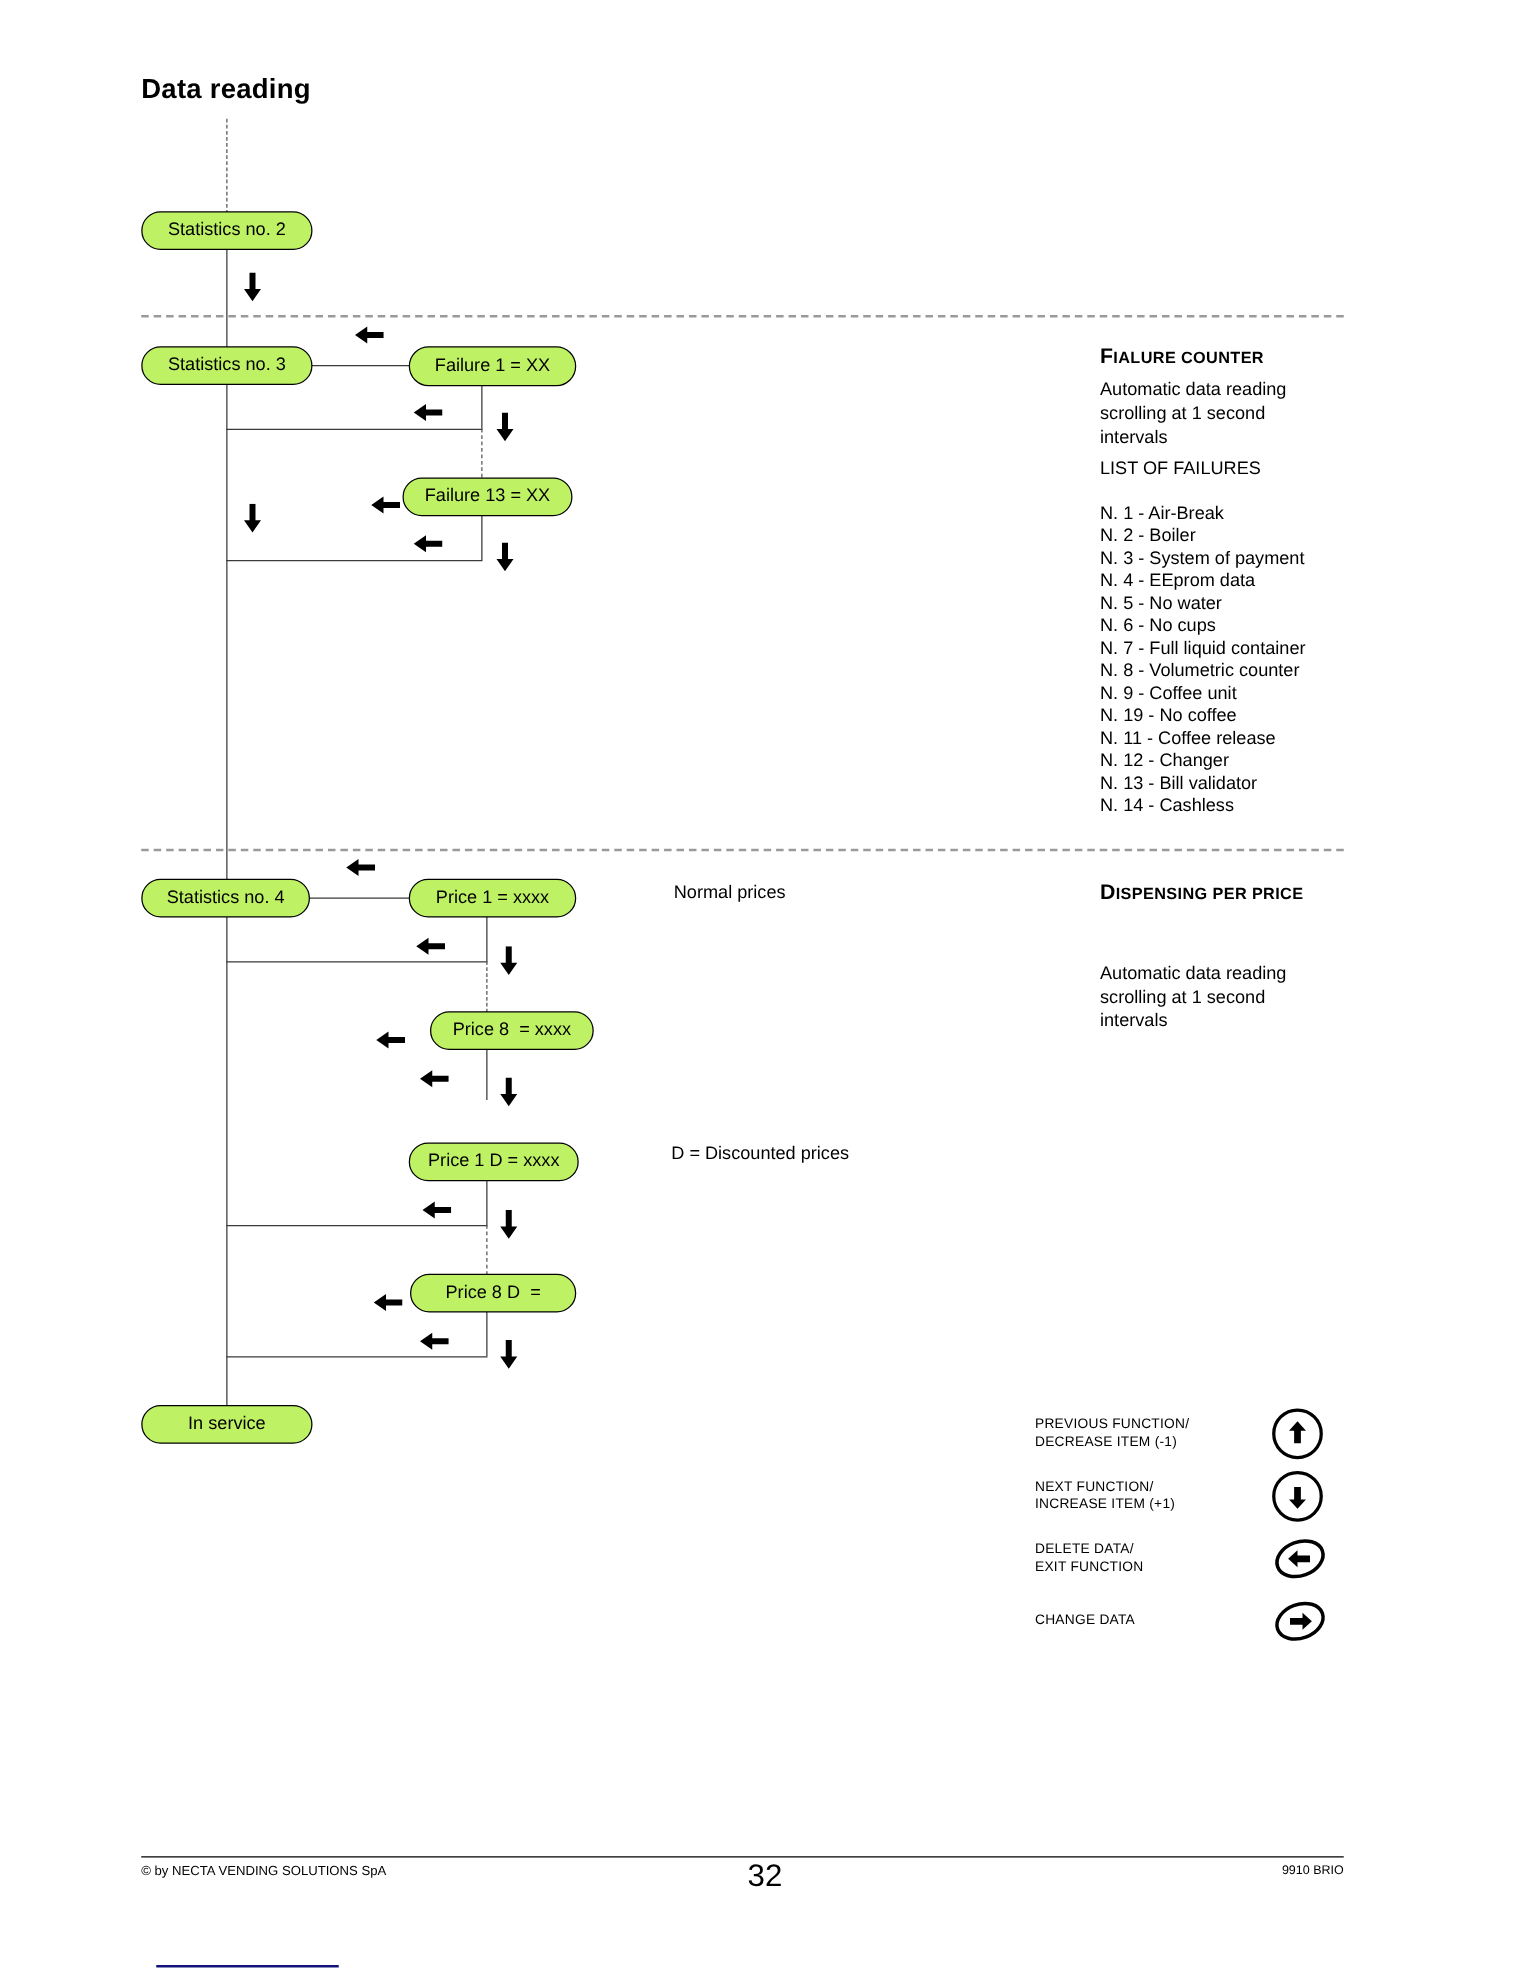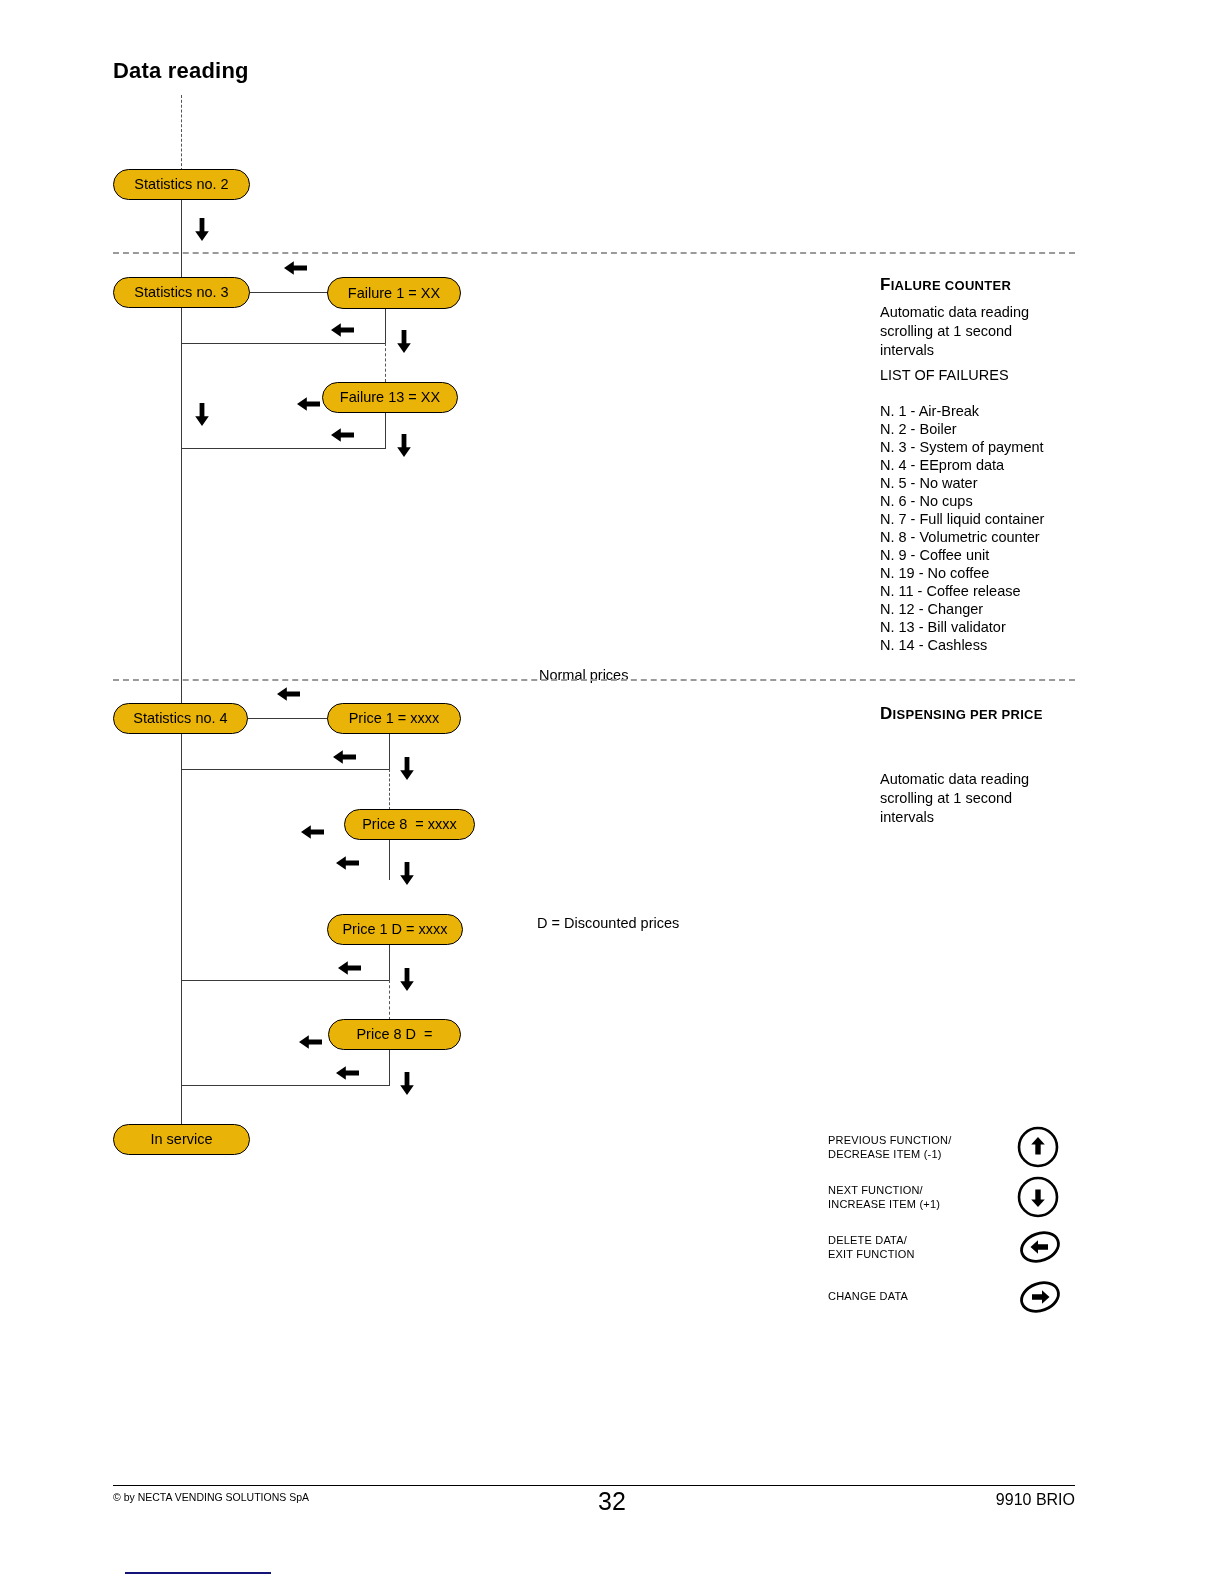--- a/index.html
+++ b/index.html
@@ -14,21 +14,21 @@
   
   .page-title{
     position:absolute;left:113px;top:58px;
     font-size:22px;font-weight:bold;letter-spacing:.2px;
   }
 
   
   .node{
     position:absolute;box-sizing:border-box;
     border:1.2px solid #000;border-radius:16px;
-    background:#eab308;
+    background:#bef264;
     display:flex;align-items:center;justify-content:center;
     font-size:14.5px;line-height:1;white-space:pre;
     z-index:6;
   }
 
   
   .vline{position:absolute;width:1.3px;background:#3a3a3a;z-index:2;}
   .hline{position:absolute;height:1.3px;background:#3a3a3a;z-index:2;}
   .dashline{
     position:absolute;height:0;border-top:2px dashed #9a9a9a;z-index:1;
@@ -72,21 +72,21 @@
     width:44px;height:44px;
   }
   .legend-key svg{display:block;}
 
   
   .footer-rule{
     position:absolute;left:113px;top:1485px;width:962px;height:1.4px;background:#000;
   }
   .footer-left{position:absolute;left:113px;top:1491px;font-size:10.5px;white-space:nowrap;}
   .footer-center{position:absolute;left:0;top:1487px;width:1224px;text-align:center;font-size:25px;}
-  .footer-right{position:absolute;right:149px;top:1491px;font-size:16px;white-space:nowrap;}
+  .footer-right{position:absolute;right:149px;top:1491px;font-size:10px;white-space:nowrap;}
   .blue-rule{position:absolute;left:125px;top:1572px;width:146px;height:2.2px;background:#141478;}
 </style>
 </head>
 <body>
 
 <div class="page">
 
   <div class="page-title">Data reading</div>
 
   <div class="dashline" style="left:113px;top:252px;width:962px;"></div>
@@ -188,21 +188,21 @@
         <path d="M24 7.6 v4.8 H10.8 v4.4 L1 10 L10.8 3.2 v4.4 Z" fill="#000"></path>
       </svg>
   </div>
 
   <div class="node" style="left:113px;top:703px;width:135px;height:31px;">Statistics no. 4</div>
 
   <div class="hline" style="left:246px;top:718px;width:82px;"></div>
 
   <div class="node" style="left:327px;top:703px;width:134px;height:31px;">Price 1 = xxxx</div>
 
-  <div class="plain" style="left:539px;top:666px;">Normal prices</div>
+  <div class="plain" style="left:539px;top:705px;">Normal prices</div>
 
   <div class="vline" style="left:389px;top:733px;height:36px;"></div>
   <div class="hline" style="left:181px;top:769px;width:209px;"></div>
   <div class="arrow" style="left:332px;top:747px;">
     <svg width="24" height="20" viewBox="0 0 24 20">
         <path d="M24 7.6 v4.8 H10.8 v4.4 L1 10 L10.8 3.2 v4.4 Z" fill="#000"></path>
       </svg>
   </div>
   <div class="arrow" style="left:397px;top:757px;">
     <svg width="20" height="24" viewBox="0 0 20 24">

